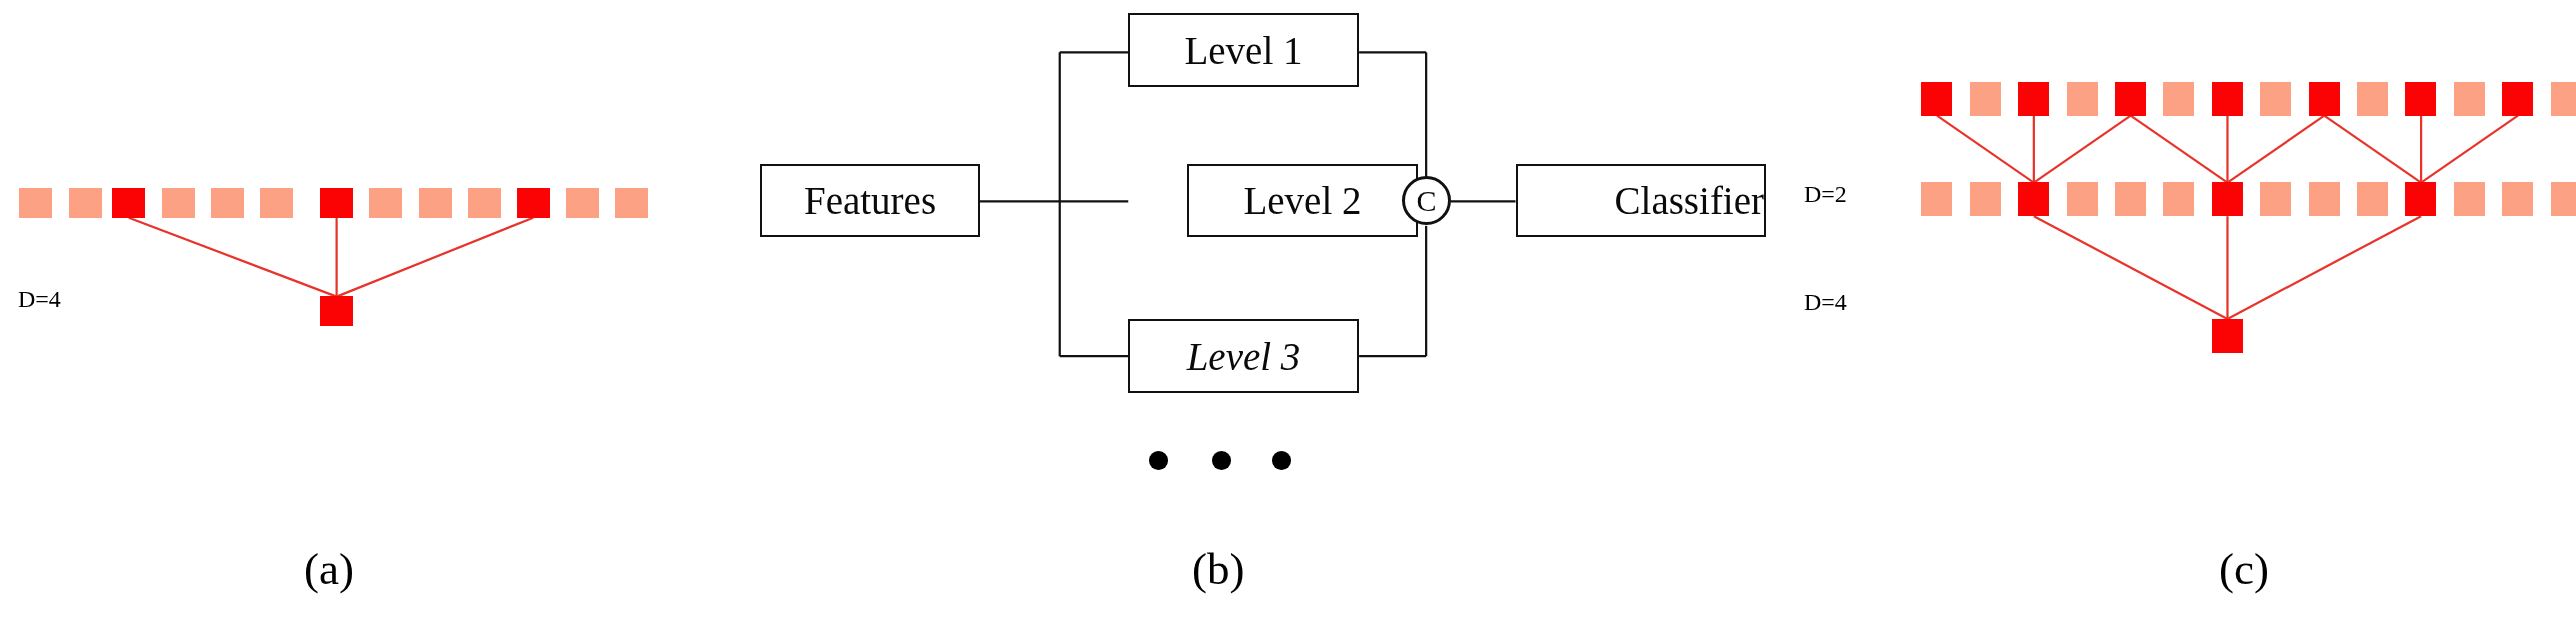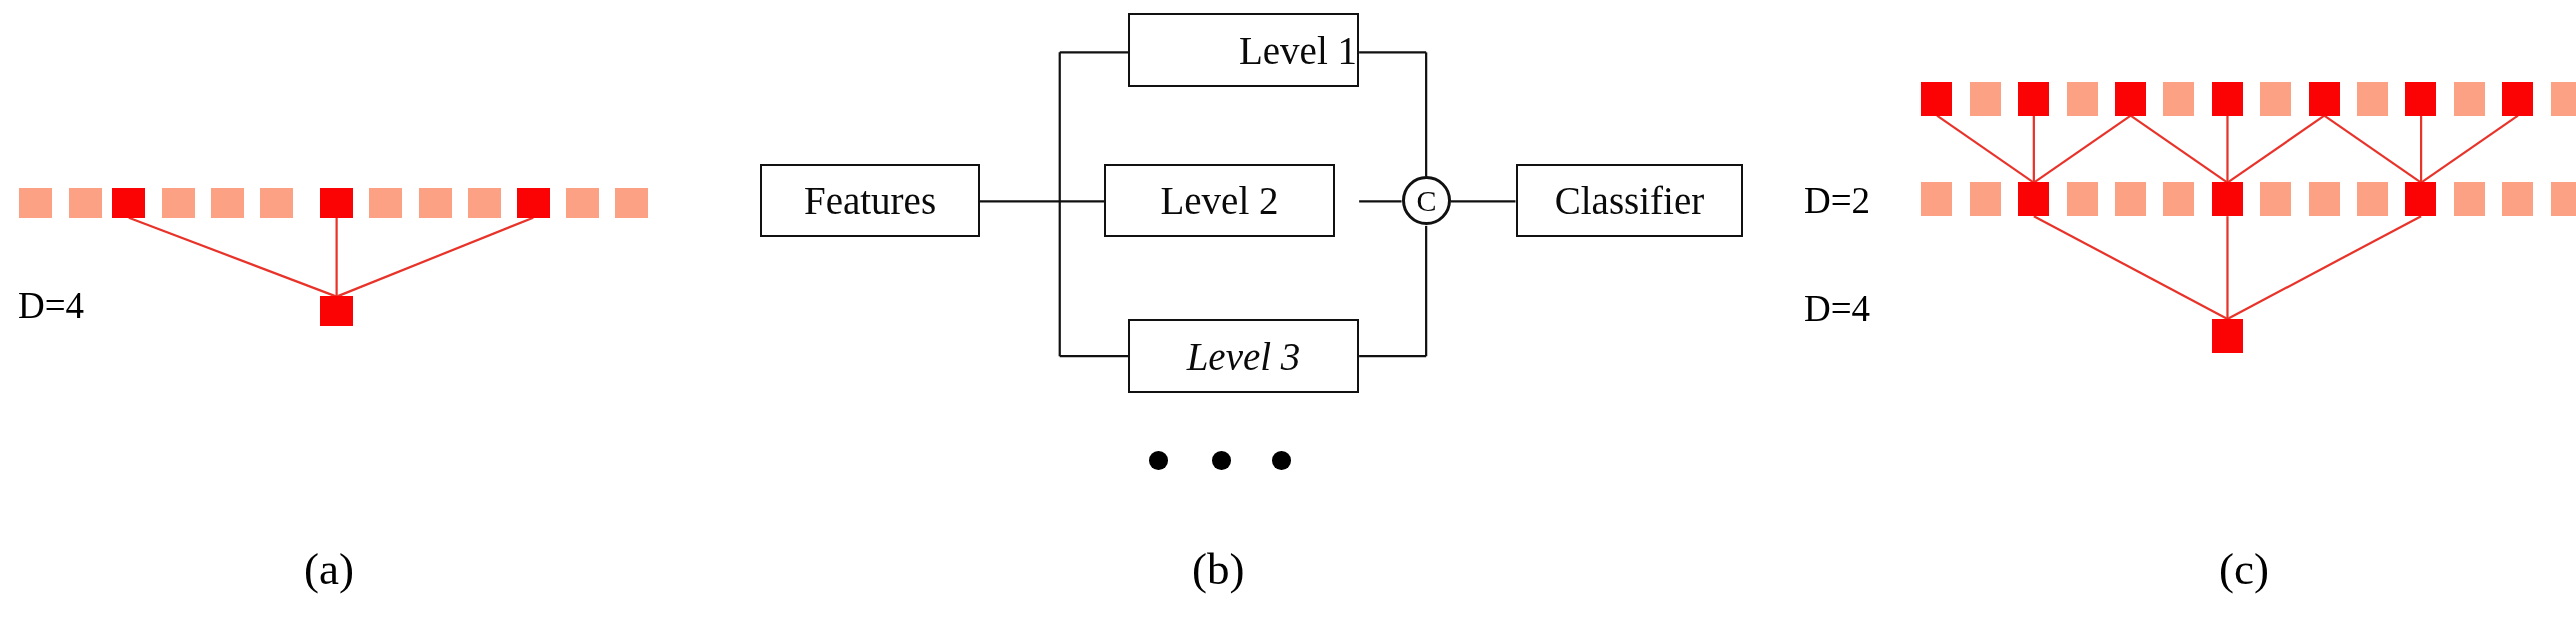--- a/index.html
+++ b/index.html
@@ -36,21 +36,21 @@
     position: absolute;
     font-family: "Liberation Serif", "DejaVu Serif", serif;
     font-size: 45px;
     color: #000000;
     white-space: nowrap;
     line-height: 1;
   }
   .d-label {
     position: absolute;
     font-family: "Liberation Serif", "DejaVu Serif", serif;
-    font-size: 37px;
+    font-size: 24px;
     color: #000000;
     white-space: nowrap;
     line-height: 1;
   }
   .flow-box {
     position: absolute;
     box-sizing: border-box;
     border: 2.2px solid #111111;
     background: #ffffff;
     display: flex;
@@ -162,37 +162,37 @@
 
     <div class="panel-label" style="left:304px; top:547px;">(a)</div>
   </div>
 
   <div>
 
     <div class="flow-box" style="left:760px; top:164px; width:220px; height:73px;">
       <span>Features</span>
     </div>
 
-    <div class="flow-box" style="left:1128px; top:13.4px; width:231px; height:74px;justify-content:flex-end;">
+    <div class="flow-box" style="left:1128px; top:13.4px; width:231px; height:74px;">
       <span>Level 1</span>
     </div>
 
-    <div class="flow-box" style="left:1104px; top:164px; width:231px; height:73px;">
+    <div class="flow-box" style="left:1187px; top:164px; width:231px; height:73px;">
       <span>Level 2</span>
     </div>
 
     <div class="flow-box" style="left:1128px; top:319px; width:231px; height:74px;font-style:italic;">
       <span>Level 3</span>
     </div>
 
     <div class="c-node" style="left:1402px; top:176px; width:49px; height:49px;">
       <span>C</span>
     </div>
 
-    <div class="flow-box" style="left:1516px; top:164px; width:227px; height:73px;">
+    <div class="flow-box" style="left:1516px; top:164px; width:250px; height:73px;justify-content:flex-end;">
       <span>Classifier</span>
     </div>
 
     <div>
       <div class="ellipsis-dot" style="left:1149px; top:451px; width:18.6px; height:18.6px;"></div>
       <div class="ellipsis-dot" style="left:1212px; top:451px; width:18.6px; height:18.6px;"></div>
       <div class="ellipsis-dot" style="left:1272px; top:451px; width:18.6px; height:18.6px;"></div>
     </div>
 
     <div class="panel-label" style="left:1192px; top:547px;">(b)</div>

